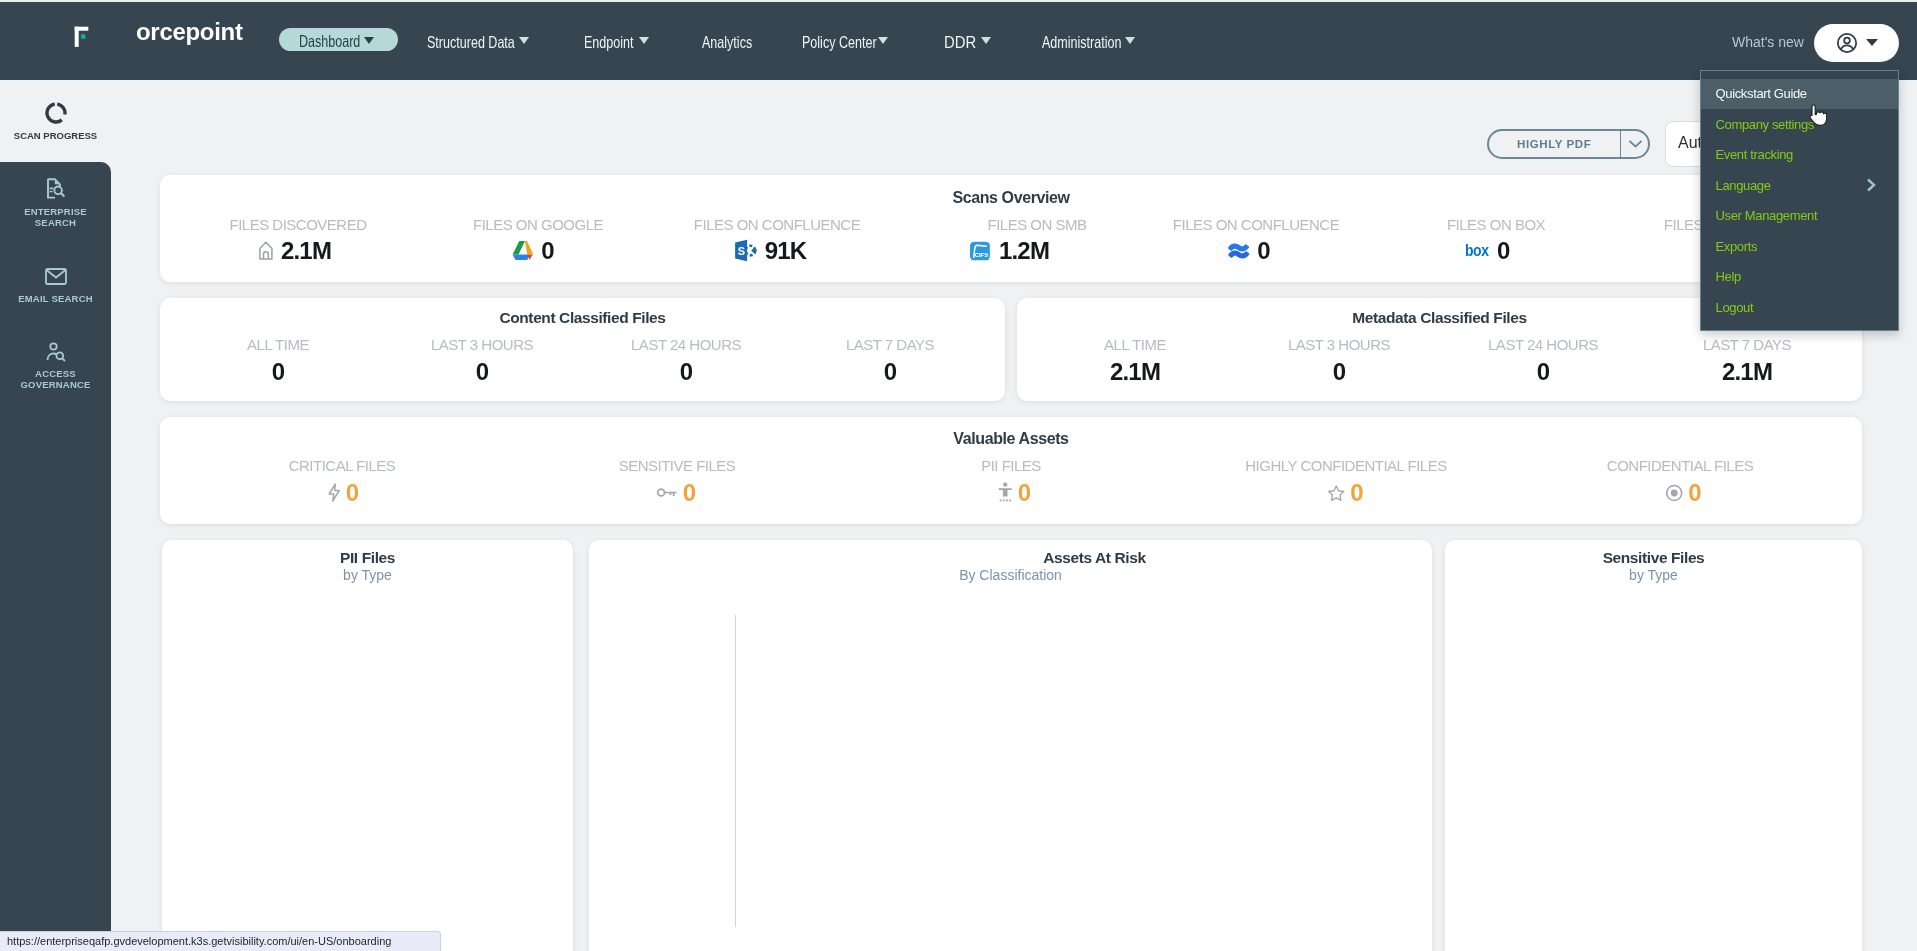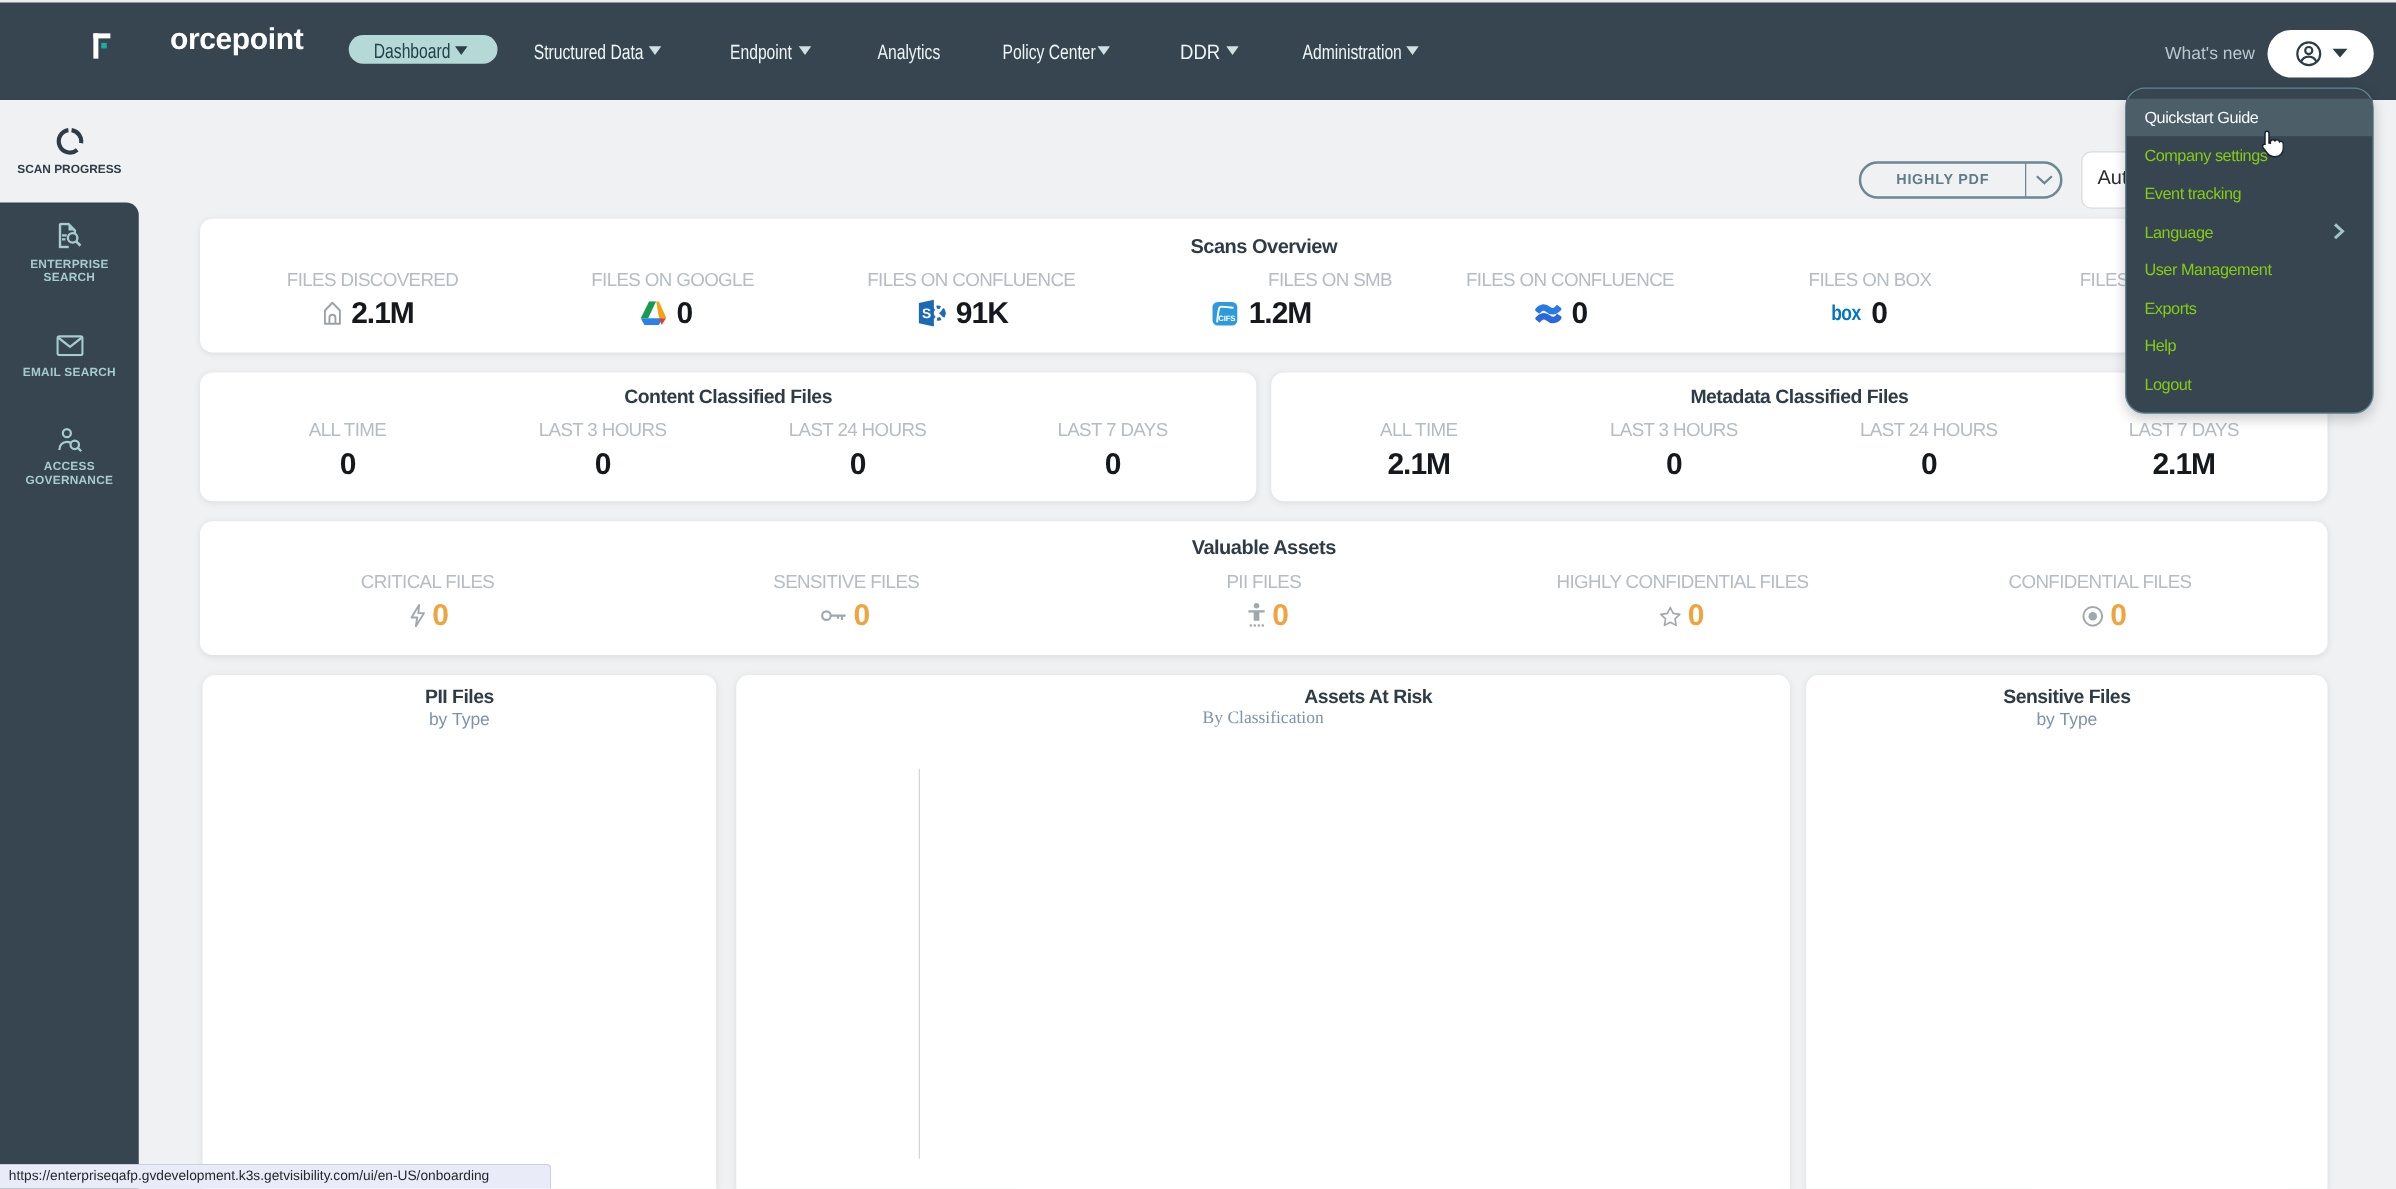--- a/index.html
+++ b/index.html
@@ -87,21 +87,21 @@
     <path d="M1.5 1 L7.5 6.5 L13.5 1"></path>
   </svg>
 <div class="abs" style="left:1665px;top:121px;width:130px;height:46px;background:#fff;border:1px solid #d9dbdc;border-radius:8px;"></div>
 <span class="abs" style="left:1678px;top:134px;font-size:16px;color:#2b2f33;">Auto refresh</span>
 
 <div class="card" style="left:160px;top:175px;width:1702px;height:107px;"></div>
 <div class="ctitle" style="left:160px;top:190px;width:1702px;">Scans Overview</div>
 <div class="lbl" style="left:298px;top:217px;">FILES DISCOVERED</div>
 <div class="lbl" style="left:538px;top:217px;">FILES ON GOOGLE</div>
 <div class="lbl" style="left:777px;top:217px;">FILES ON CONFLUENCE</div>
-<div class="lbl" style="left:1044px;top:217px;padding-left:40px;">FILES ON SMB</div>
+<div class="lbl" style="left:1017px;top:217px;padding-left:40px;">FILES ON SMB</div>
 <div class="lbl" style="left:1256px;top:217px;">FILES ON CONFLUENCE</div>
 <div class="lbl" style="left:1496px;top:217px;">FILES ON BOX</div>
 <div class="lbl" style="left:1735px;top:217px;">FILES ON ONEDRIVE</div>
 <div class="val" style="left:295px;top:240px;">
     <svg width="14" height="19" viewBox="0 0 14 19" fill="none" stroke="#9aa2a8" stroke-width="1.5">
       <path d="M1 7.4 L7 1.2 L13 7.4 V18 H1 Z" stroke-linejoin="round"></path>
       <path d="M4.6 18 V13.2 a2.4 2.4 0 0 1 4.8 0 V18"></path>
     </svg>
     <span>2.1M</span>
   </div>
@@ -213,27 +213,27 @@
       <circle cx="9" cy="9" r="3.4" fill="#a0a8ae"></circle>
     </svg>
     <span>0</span>
   </div>
 
 <div class="card" style="left:162px;top:540px;width:411px;height:430px;"></div>
 <div class="ctitle" style="left:162px;top:550px;width:411px;font-size:15.5px;">PII Files</div>
 <div class="abs" style="left:162px;top:566.5px;width:411px;text-align:center;font-size:14px;color:#7d93a9;">by Type</div>
 <div class="card" style="left:589px;top:540px;width:843px;height:430px;"></div>
 <div class="ctitle" style="left:589px;top:550px;width:1011px;font-size:15.5px;">Assets At Risk</div>
-<div class="abs" style="left:589px;top:566.5px;width:843px;text-align:center;font-size:14px;color:#7d93a9;font-family:Liberation Serif, serif;">By Classification</div>
+<div class="abs" style="left:589px;top:566.5px;width:843px;text-align:center;font-size:14px;color:#7d93a9;">By Classification</div>
 <div class="abs" style="left:735px;top:615px;width:1px;height:312px;background:#d2d6d8;"></div>
 <div class="card" style="left:1445px;top:540px;width:417px;height:430px;"></div>
 <div class="ctitle" style="left:1445px;top:550px;width:417px;font-size:15.5px;">Sensitive Files</div>
 <div class="abs" style="left:1445px;top:566.5px;width:417px;text-align:center;font-size:14px;color:#7d93a9;">by Type</div>
 
-<div class="abs" style="left:1700px;top:70px;width:199px;height:261px;background:#36454f;border:1px solid #5f8694;border-radius:16px;box-shadow:0 4px 10px rgba(0,0,0,0.20);padding-top:7.5px;">
+<div class="abs" style="left:1700px;top:70px;width:199px;height:261px;background:#36454f;border:1px solid #5f8694;border-radius:0;box-shadow:0 4px 10px rgba(0,0,0,0.20);padding-top:7.5px;">
   <div class="menuitem" style="background:#4c5e68;color:#f6fbfb;">Quickstart Guide</div>
   <div class="menuitem">Company settings</div>
   <div class="menuitem">Event tracking</div>
   <div class="menuitem" style="justify-content:space-between;padding-right:16px;">
       <span>Language</span>
       <svg style="margin-right:6px;" width="10" height="14" viewBox="0 0 10 14" fill="none" stroke="#9fc6ca" stroke-width="2.4">
         <path d="M2 1.5 L8 7 L2 12.5"></path>
       </svg>
     </div>
   <div class="menuitem">User Management</div>

